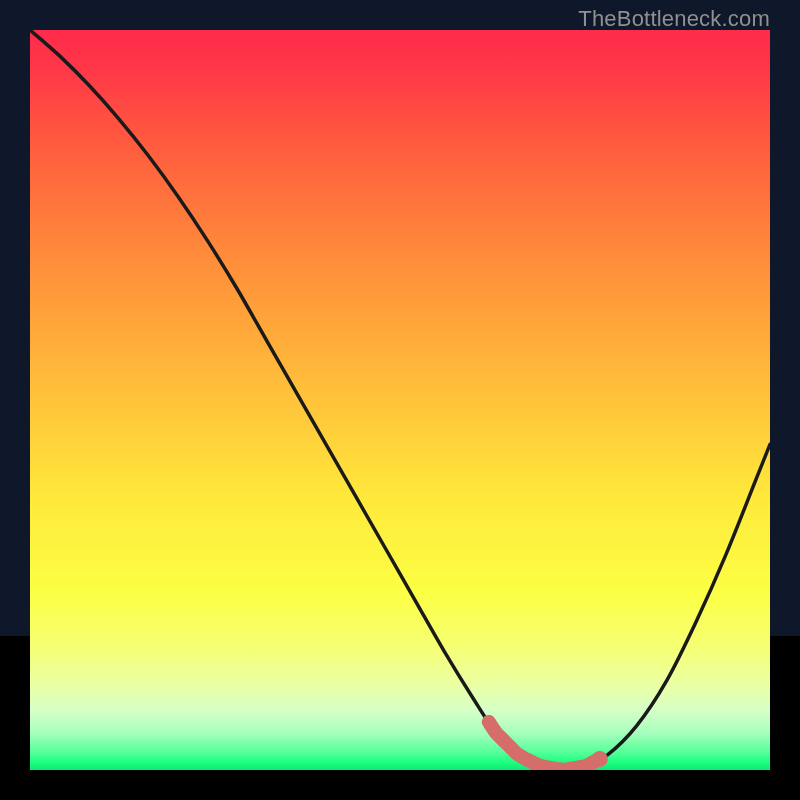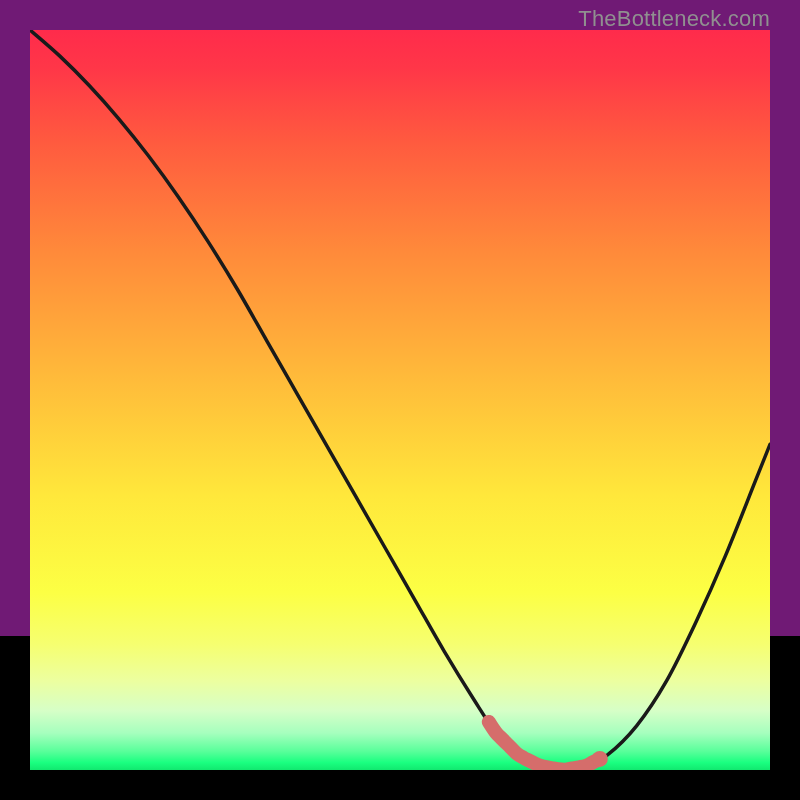--- a/index.html
+++ b/index.html
@@ -8,21 +8,21 @@
     width: 800px;
     height: 800px;
     background: #000000;
     overflow: hidden;
     font-family: Arial, Helvetica, sans-serif;
   }
   .stage {
     position: relative;
     width: 800px;
     height: 636px;
-    background: #701a75;
+    background: #0f172a;
     text-align: center;
   }
   .plot-bg {
     position: absolute;
     left: 30px;
     top: 30px;
     width: 740px;
     height: 740px;
     background: linear-gradient(to bottom,
       #ff2b4b 0%,

